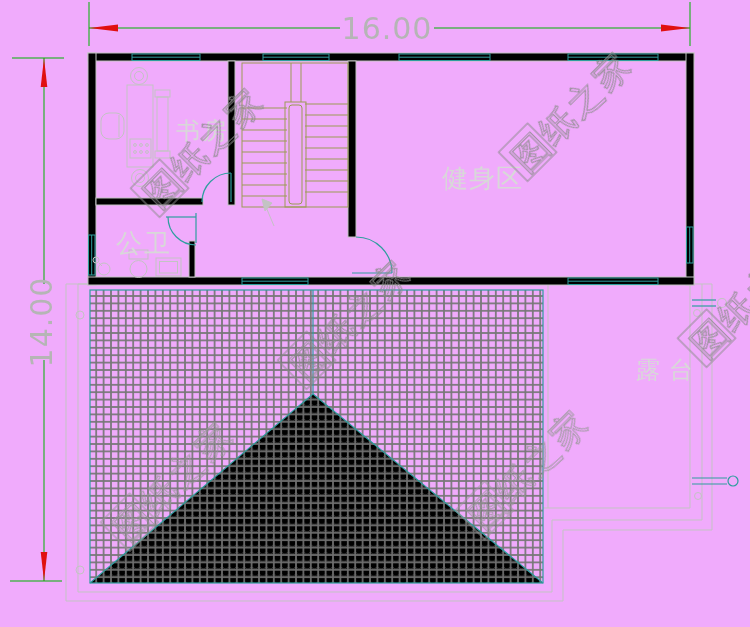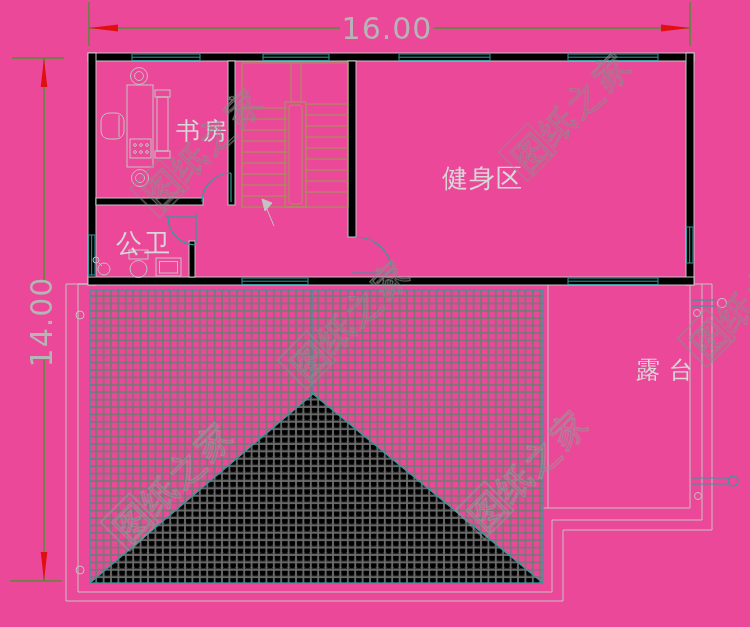--- a/index.html
+++ b/index.html
@@ -1,16 +1,16 @@
 <!DOCTYPE html>
 <html><head>
 <meta charset="utf-8">
 <style>
   html,body{margin:0;padding:0;background:#000;}
-  .stage{position:relative;width:750px;height:627px;background:#ec4899;overflow:hidden;
+  .stage{position:relative;width:750px;height:627px;background:#f0abfc;overflow:hidden;
          font-family:"DejaVu Sans",sans-serif;}
   svg text{font-family:"DejaVu Sans",sans-serif;}
 </style>
 </head>
 <body>
 
 <div class="stage">
 <svg width="750" height="627" viewBox="0 0 750 627">
   <defs>
     <pattern id="tileGrid" width="7.4" height="7.4" patternUnits="userSpaceOnUse">

